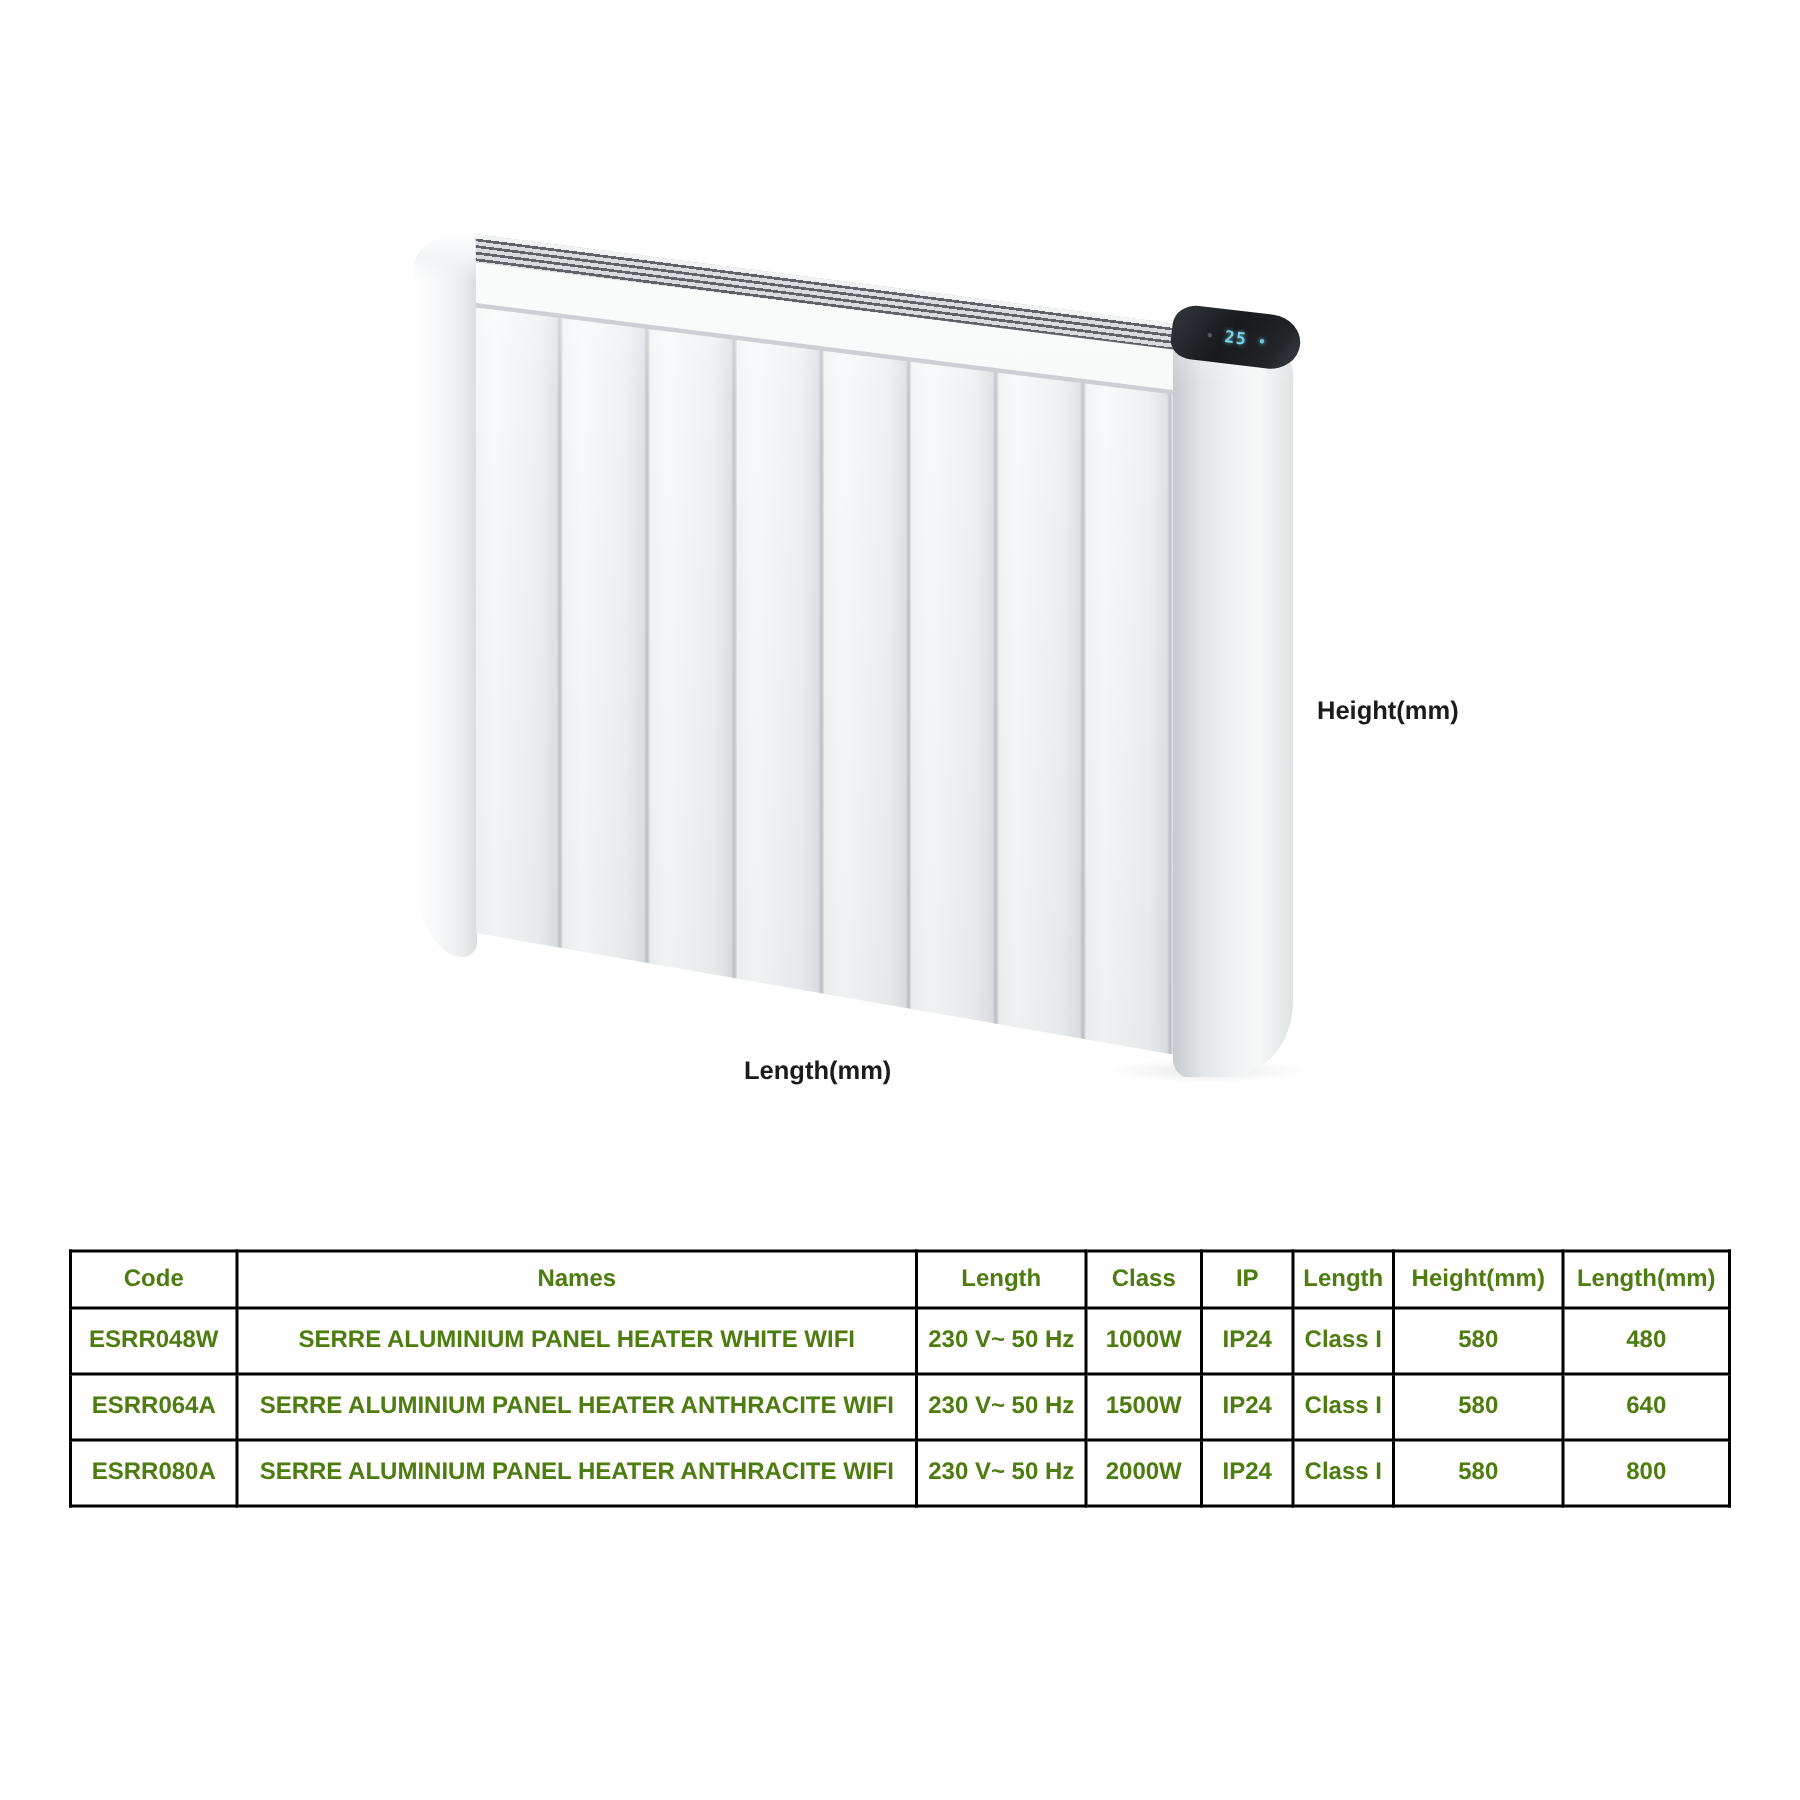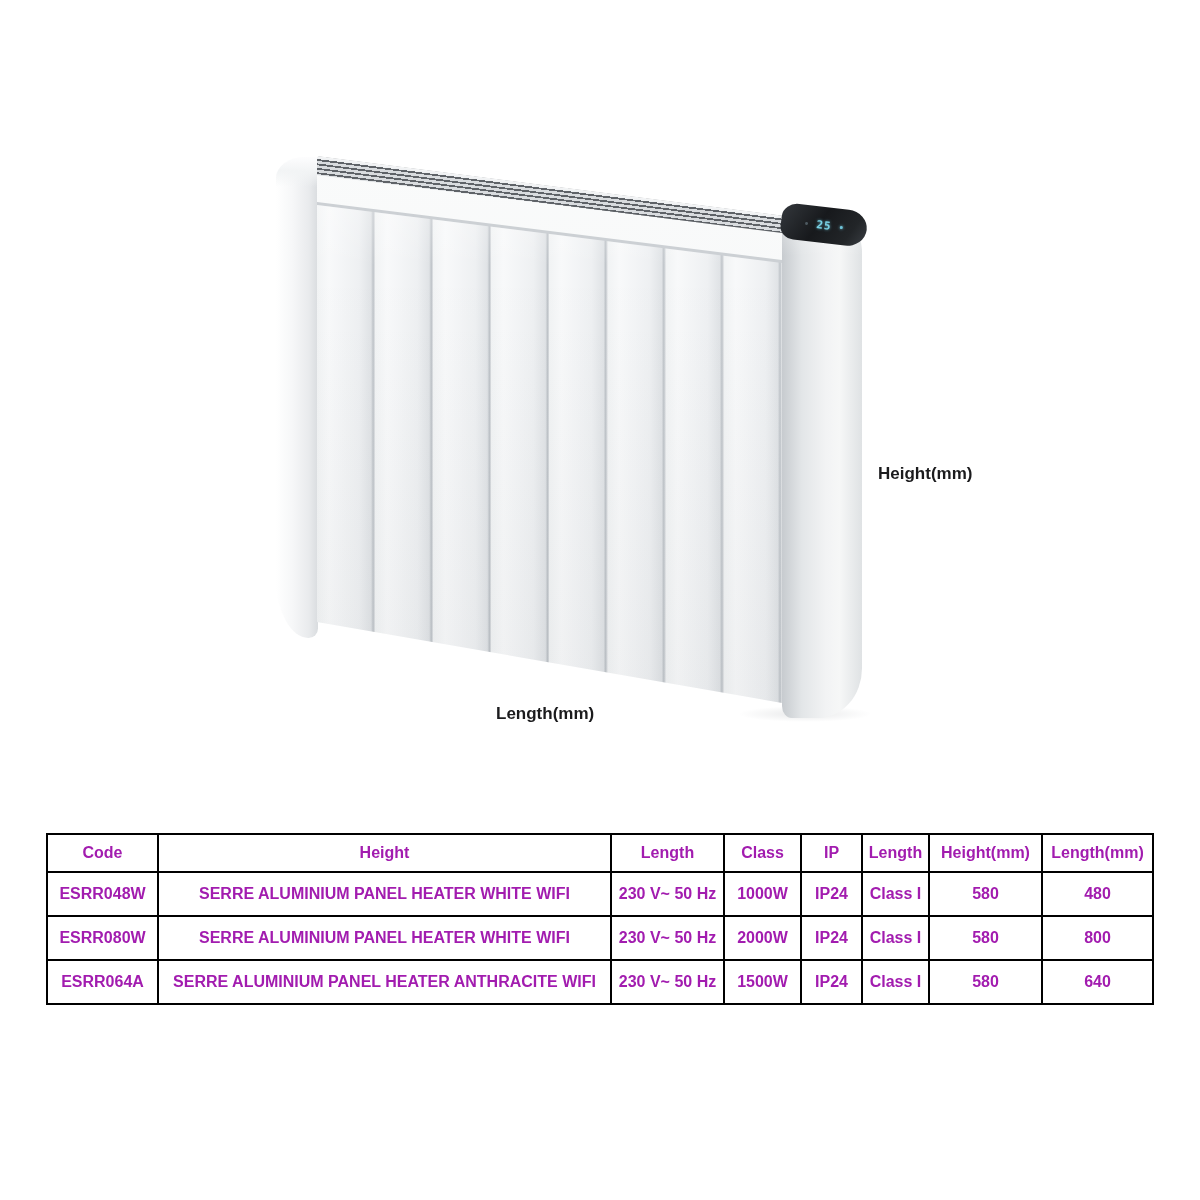--- a/index.html
+++ b/index.html
@@ -57,21 +57,21 @@
 
   
   .lbl { position:absolute; font-size:17px; font-weight:700; color:#1b1b1d; white-space:nowrap; }
   .lbl-height { left:878px; top:464px; }
   .lbl-length { left:496px; top:704px; }
 
   
   table.spec { position:absolute; left:46px; top:833px; width:1106px;
     border-collapse:collapse; table-layout:fixed; background:#fff; }
   .spec th, .spec td { border:2px solid #000; text-align:center; vertical-align:middle;
-    font-weight:700; font-size:16px; color:#a21caf; white-space:nowrap;
+    font-weight:700; font-size:16px; color:#4d7c0f; white-space:nowrap;
     overflow:hidden; padding:0 1px; }
   .spec thead tr { height:38px; }
   .spec tbody tr { height:44px; }
   col.c0 { width:111px; } col.c1 { width:453px; } col.c2 { width:113px; }
   col.c3 { width:77px;  } col.c4 { width:61px;  } col.c5 { width:67px;  }
   col.c6 { width:113px; } col.c7 { width:111px; }
 </style>
 </head>
 <body>
 
@@ -102,56 +102,56 @@
         <col class="c2">
         <col class="c3">
       <col class="c4">
         <col class="c5">
         <col class="c6">
         <col class="c7">
     </colgroup>
     <thead>
       <tr>
         <th>Code</th>
-        <th>Height</th>
+        <th>Names</th>
         <th>Length</th>
         <th>Class</th>
         <th>IP</th>
         <th>Length</th>
         <th>Height(mm)</th>
         <th>Length(mm)</th>
       </tr>
     </thead>
     <tbody>
       <tr>
         <td>ESRR048W</td>
         <td>SERRE ALUMINIUM PANEL HEATER WHITE WIFI</td>
         <td>230 V~ 50 Hz</td>
         <td>1000W</td>
         <td>IP24</td>
         <td>Class I</td>
         <td>580</td>
         <td>480</td>
       </tr>
       <tr>
-        <td>ESRR080W</td>
-        <td>SERRE ALUMINIUM PANEL HEATER WHITE WIFI</td>
-        <td>230 V~ 50 Hz</td>
-        <td>2000W</td>
-        <td>IP24</td>
-        <td>Class I</td>
-        <td>580</td>
-        <td>800</td>
-      </tr>
-      <tr>
         <td>ESRR064A</td>
         <td>SERRE ALUMINIUM PANEL HEATER ANTHRACITE WIFI</td>
         <td>230 V~ 50 Hz</td>
         <td>1500W</td>
         <td>IP24</td>
         <td>Class I</td>
         <td>580</td>
         <td>640</td>
       </tr>
+      <tr>
+        <td>ESRR080A</td>
+        <td>SERRE ALUMINIUM PANEL HEATER ANTHRACITE WIFI</td>
+        <td>230 V~ 50 Hz</td>
+        <td>2000W</td>
+        <td>IP24</td>
+        <td>Class I</td>
+        <td>580</td>
+        <td>800</td>
+      </tr>
     </tbody>
   </table>
 
 </div>
 
 </body></html>

